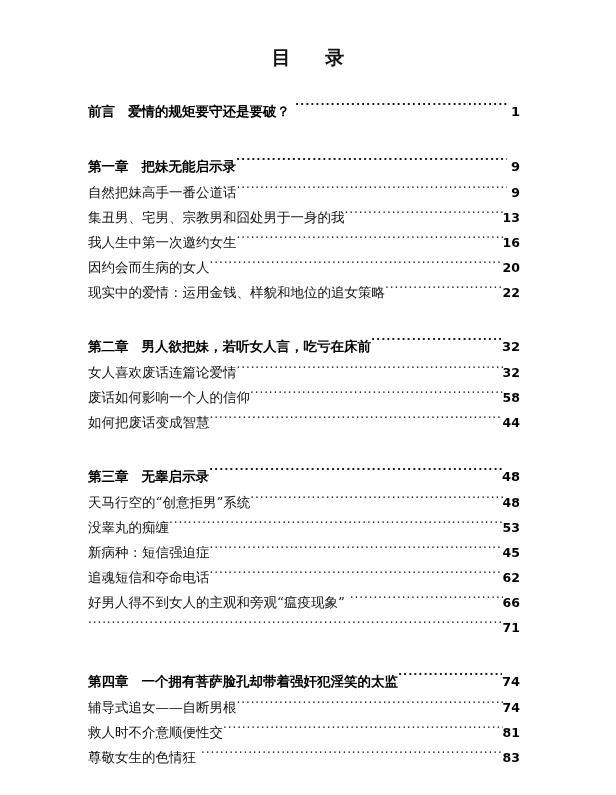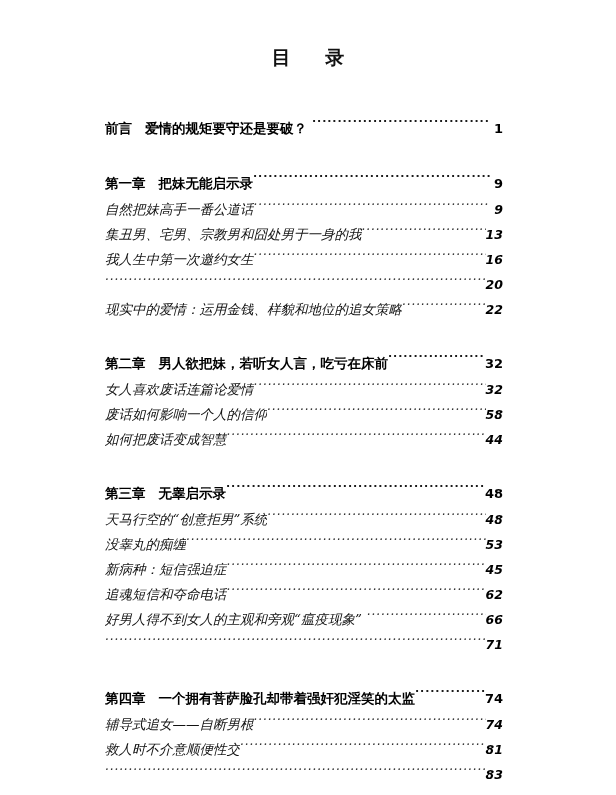--- a/index.html
+++ b/index.html
@@ -41,21 +41,21 @@
 
   
   .toc-body {
     position: absolute;
     top: 98px;
     left: 88px;
     width: 432px;
   }
 
   .toc-group {
-    margin: 17px;
+    margin: 0;
     padding: 0;
   }
   .toc-group.gap-before {
     margin-top: 28px;
   }
 
   .toc-line {
     display: flex;
     align-items: baseline;
     width: 100%;
@@ -118,21 +118,20 @@
     bottom: 1px;
     color: #1a1a1a;
   }
 
   
   .toc-line.entry {
     font-family: "DejaVu Serif", "Liberation Serif", serif;
     font-size: 13.5px;
     line-height: 25px;
     color: #121212;
-    font-style: italic;
   }
   .toc-line.entry .page {
     font-family: "DejaVu Sans", "Liberation Sans", sans-serif;
     font-weight: bold;
     font-size: 12.5px;
     color: #000000;
   }
 
   
   .toc-line.pad-right .label {
@@ -169,20 +168,21 @@
           <span class="label">集丑男、宅男、宗教男和囧处男于一身的我</span>
           <span class="leader"></span>
           <span class="page">13</span>
         </div>
         <div class="toc-line entry">
           <span class="label">我人生中第一次邀约女生</span>
           <span class="leader"></span>
           <span class="page">16</span>
         </div>
         <div class="toc-line entry">
+          <span class="label">因约会而生病的女人</span>
           <span class="leader"></span>
           <span class="page">20</span>
         </div>
         <div class="toc-line entry">
           <span class="label">现实中的爱情：运用金钱、样貌和地位的追女策略</span>
           <span class="leader"></span>
           <span class="page">22</span>
         </div>
       </div>
       <div class="toc-group gap-before">
@@ -253,19 +253,20 @@
           <span class="label">辅导式追女——自断男根</span>
           <span class="leader"></span>
           <span class="page">74</span>
         </div>
         <div class="toc-line entry">
           <span class="label">救人时不介意顺便性交</span>
           <span class="leader"></span>
           <span class="page">81</span>
         </div>
         <div class="toc-line entry pad-right">
+          <span class="label">尊敬女生的色情狂</span>
           <span class="leader"></span>
           <span class="page">83</span>
         </div>
       </div>
     </div>
 
 </div>
 
 </body></html>

